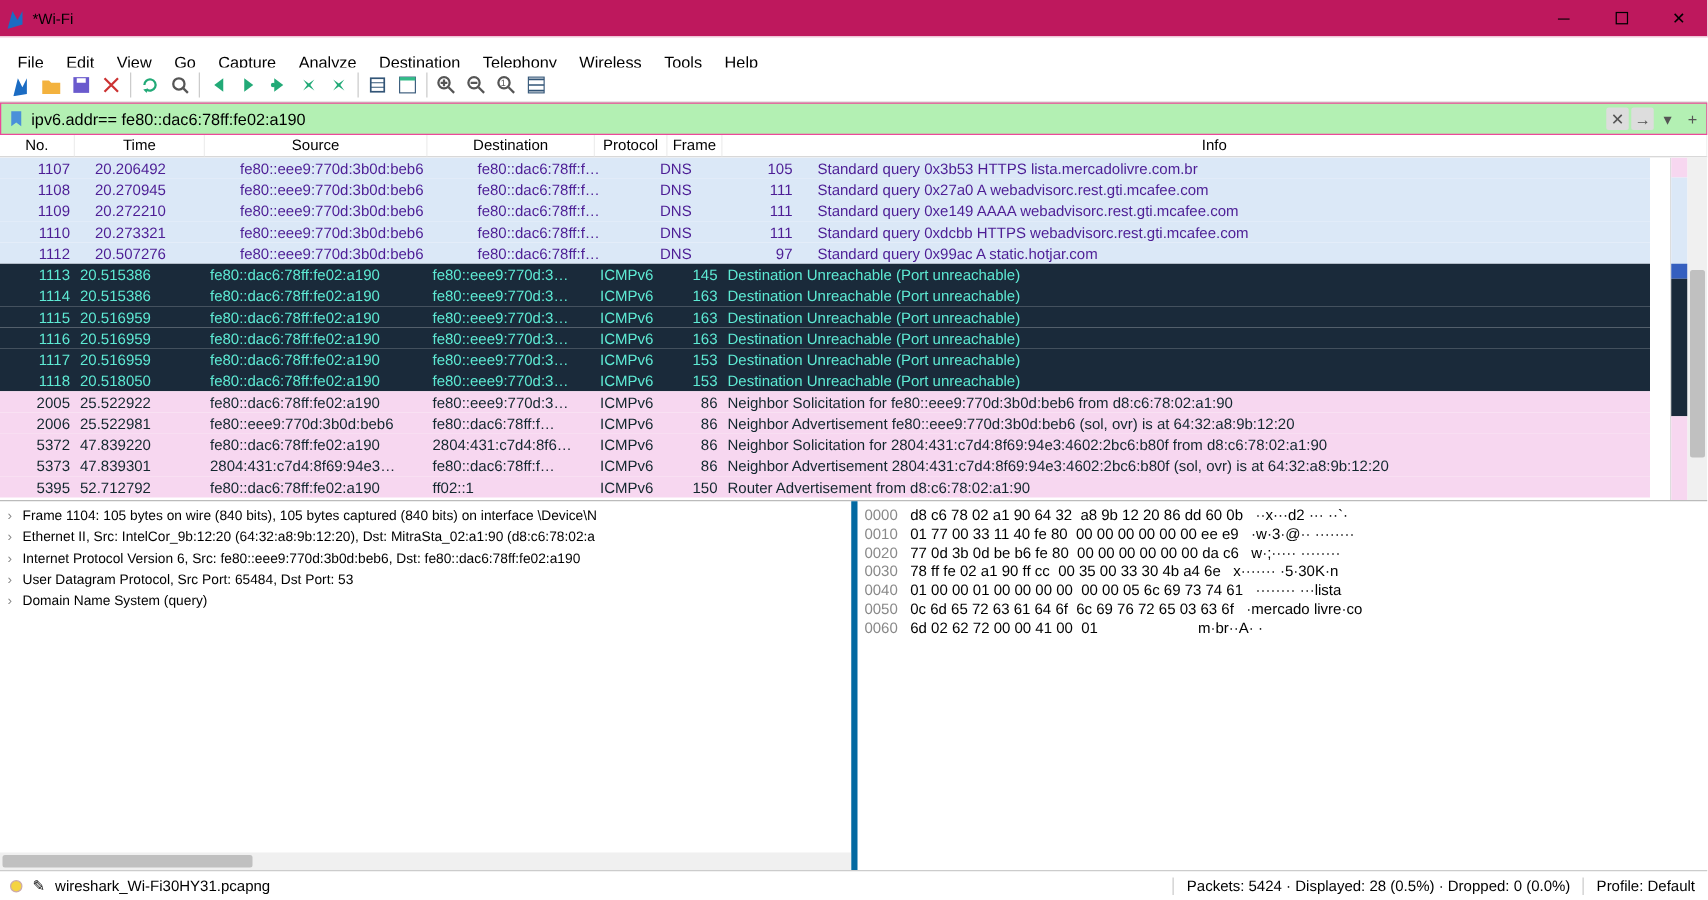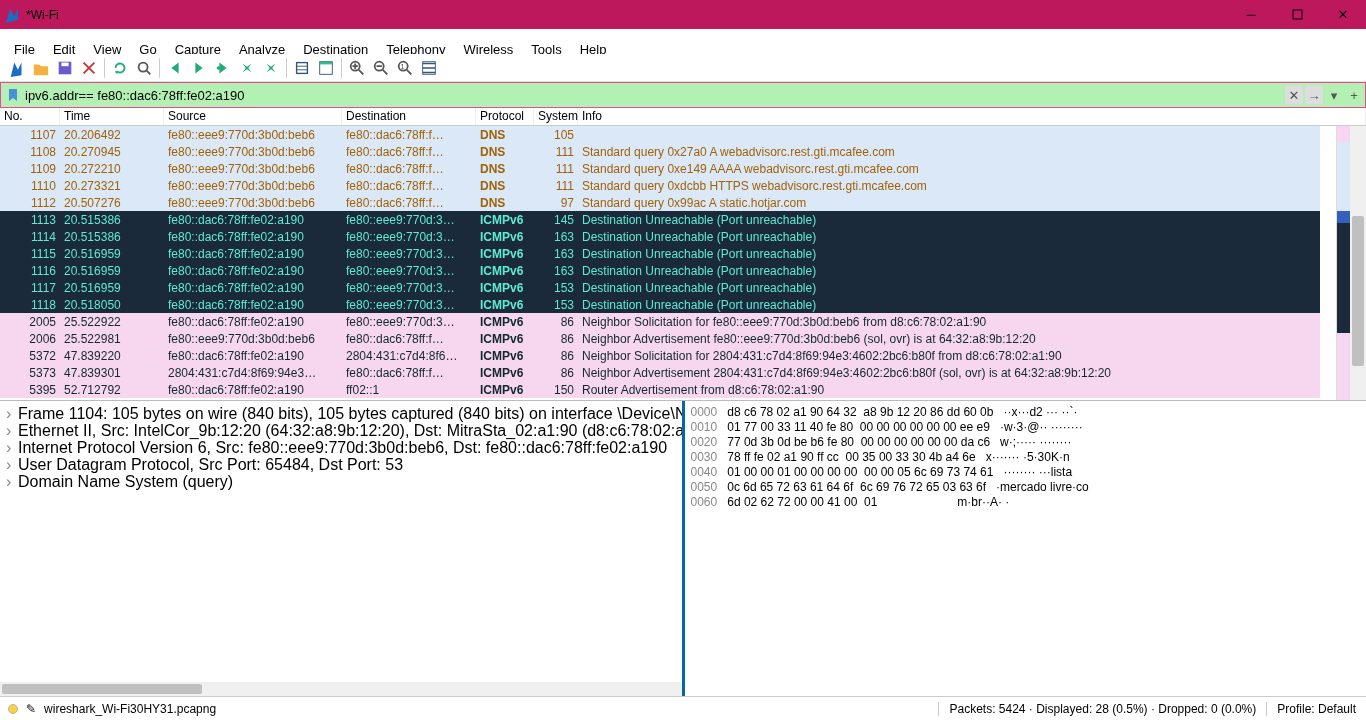--- a/index.html
+++ b/index.html
@@ -13,58 +13,58 @@
 .menubar span { padding:2px 8px;margin-top:14px; }
 .toolbar { height:28px; display:flex; align-items:center; padding:0 6px; gap:2px; background:#fff; border-bottom:1px solid #e0e0e0; }
 .toolbar .tbtn { width:22px; height:22px; display:flex; align-items:center; justify-content:center; border:1px solid transparent; }
 .tsep { width:1px; height:20px; background:#ccc; margin:0 2px; }
 .filterbar { height:26px; display:flex; align-items:center; background:#b3f0b3; border:1px solid #ec4899; padding:0 2px; }
 .filterbar .bookmark { width:14px; height:14px; margin:0 3px; }
 .filterbar input { flex:1; background:transparent; border:none; outline:none; font-family:inherit; font-size:13px; padding:2px; }
 .filterbar .fbtns { display:flex; align-items:center; gap:2px; }
 .filterbar .fbtn { width:18px; height:18px; display:flex; align-items:center; justify-content:center; font-size:13px; color:#555; }
 .packet-header { height:18px; display:flex; background:#fff; border-bottom:1px solid #ccc; font-size:12px; }
-.packet-header div { border-right:1px solid #eee; padding:1px 4px; }
+.packet-header div { border-right:1px solid #eee; padding:1px 4px;text-align:center; }
 .pcol-no { width:60px; text-align:left; }
 .pcol-time { width:104px; }
 .pcol-src { width:178px; }
 .pcol-dst { width:134px; }
 .pcol-proto { width:58px; }
 .pcol-len { width:44px; text-align:right; }
 .pcol-info { flex:1; }
 .packet-list { flex:0 0 auto; height:274px; position:relative; background:#fff; font-family:Consolas,"Courier New",monospace; font-size:12px; overflow:hidden; }
 .packet-rows { position:absolute; left:0; top:0; width:1320px; height:100%; }
 .prow { height:17px; display:flex; align-items:center; white-space:nowrap; }
 .prow span { overflow:hidden; padding:0 4px; }
 .prow .c-no { width:60px; text-align:right; }
 .prow .c-time { width:104px; }
 .prow .c-src { width:178px; }
 .prow .c-dst { width:134px; }
-.prow .c-proto { width:58px;font-weight:bold; }
+.prow .c-proto { width:58px; }
 .prow .c-len { width:44px; text-align:right; }
 .prow .c-info { flex:1; }
 .vscroll { position:absolute; right:0; top:0; width:16px; height:100%; background:#f0f0f0; }
 .vscroll .thumb { position:absolute; left:2px; width:12px; background:#c0c0c0; border-radius:2px; }
 .minimap { position:absolute; right:16px; top:0; width:14px; height:100%; background:#fff; border-left:1px solid #ddd; }
 .minimap .mm { position:absolute; left:0; width:100%; }
 .lower { flex:1; display:flex; border-top:1px solid #bbb; min-height:0; }
-.tree-pane { flex:1; border-right:3px solid #0369a1; padding:4px 6px; font-family:Consolas,"Courier New",monospace; font-size:16px; overflow:auto; position:relative; }
+.tree-pane { flex:1; border-right:5px solid #0369a1; padding:4px 6px; font-family:Consolas,"Courier New",monospace; font-size:11px; overflow:auto; position:relative; }
 .tree-pane .line { white-space:nowrap; line-height:17px; }
 .tree-pane .chev { color:#888; display:inline-block; width:12px; }
 .hscroll { position:absolute; bottom:0; left:0; width:100%; height:14px; background:#f0f0f0; display:flex; }
 .hscroll .thumb { height:10px; margin:2px; background:#c0c0c0; border-radius:2px; width:200px; }
 .hex-pane { flex:1; padding:4px 6px; font-family:Consolas,"Courier New",monospace; font-size:12px; white-space:pre; overflow:hidden; }
 .hex-pane .hl { line-height:15px; }
 .hex-pane .off { color:#888; }
 .statusbar { height:24px; display:flex; align-items:center; border-top:1px solid #ccc; font-size:12px; background:#fff; }
 .statusbar .left { display:flex; align-items:center; gap:8px; padding:0 8px; }
 .statusbar .dot { width:10px; height:10px; border-radius:50%; background:#f5d442; border:1px solid #caa; }
 .statusbar .mid { margin-left:auto; padding:0 10px; border-left:1px solid #ccc; border-right:1px solid #ccc; }
 .statusbar .prof { padding:0 10px; }
-.sty-dns { background:#dbe8f7; color:#a16207; }
+.sty-dns { background:#dbe8f7; color:#4c1d95;gap:12px; }
 .sty-sel-icmp { background:#1a2a3a; color:#5eead4; }
 .sty-icmp-ra { background:#f7d7f0; color:#12272e; }
 </style>
 </head>
 <body>
 
 <div class="titlebar">
   <svg class="fin" viewBox="0 0 16 16">
       <path fill="#1b6cc3" d="M2 18 L6 2 L10 10 L14 2 L14 14 Z" transform="scale(1,0.9)"></path>
     </svg>
@@ -209,33 +209,34 @@
     <div class="fbtn">+</div>
   </div>
 </div>
 
 <div class="packet-header">
   <div class="pcol-no">No.</div>
   <div class="pcol-time">Time</div>
   <div class="pcol-src">Source</div>
   <div class="pcol-dst">Destination</div>
   <div class="pcol-proto">Protocol</div>
-  <div class="pcol-len">System</div>
+  <div class="pcol-len">Frame</div>
   <div class="pcol-info">Info</div>
 </div>
 
 <div class="packet-list">
   <div class="packet-rows" id="packet-rows">
       <div class="prow sty-dns">
         <span class="c-no">1107</span>
         <span class="c-time">20.206492</span>
         <span class="c-src">fe80::eee9:770d:3b0d:beb6</span>
         <span class="c-dst">fe80::dac6:78ff:f…</span>
         <span class="c-proto">DNS</span>
         <span class="c-len">105</span>
+        <span class="c-info">Standard query 0x3b53 HTTPS lista.mercadolivre.com.br</span>
       </div>
       <div class="prow sty-dns">
         <span class="c-no">1108</span>
         <span class="c-time">20.270945</span>
         <span class="c-src">fe80::eee9:770d:3b0d:beb6</span>
         <span class="c-dst">fe80::dac6:78ff:f…</span>
         <span class="c-proto">DNS</span>
         <span class="c-len">111</span>
         <span class="c-info">Standard query 0x27a0 A webadvisorc.rest.gti.mcafee.com</span>
       </div>

